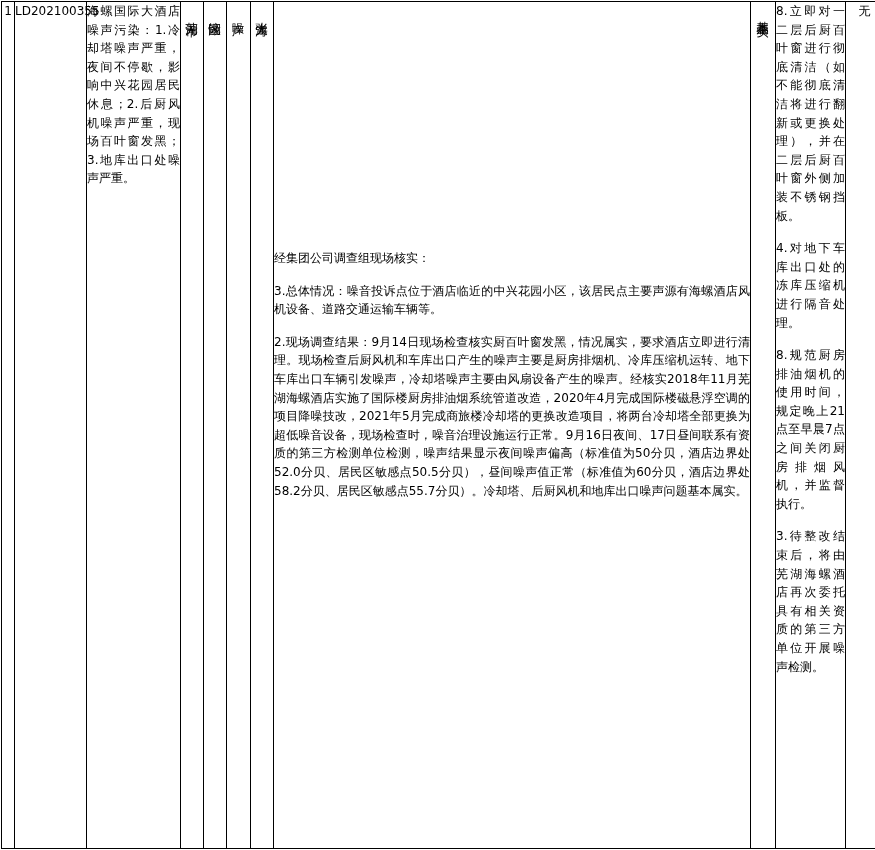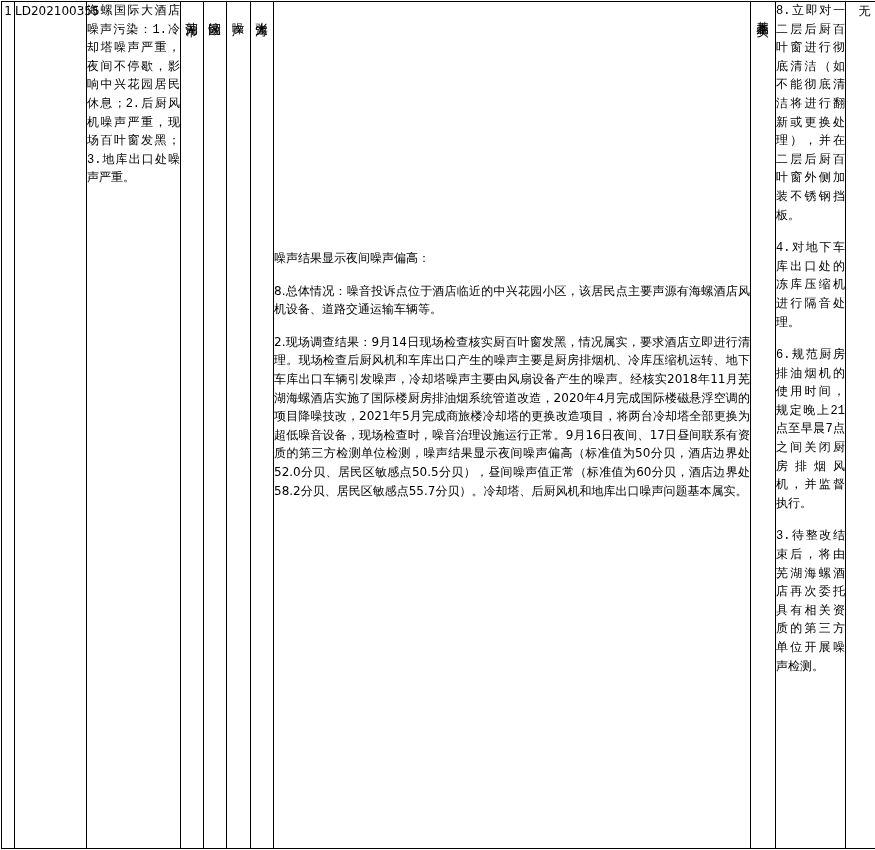--- a/index.html
+++ b/index.html
@@ -76,21 +76,20 @@
     text-indent: 0;
   }
   .para p:last-child {
     margin-bottom: 0;
   }
   .narrow-col {
     padding: 6px 5px 6px 5px;
     font-size: 12.5px;
     line-height: 1.85;
     text-align: justify;
-    font-family: Liberation Mono, monospace;
   }
   .narrow-col p {
     margin: 0 0 14px 0;
   }
   .narrow-col p:last-child {
     margin-bottom: 0;
   }
   .mid-center {
     text-align: center;
     vertical-align: middle;
@@ -137,33 +136,33 @@
       <td class="vcell vcenter">
         <span class="vtext">噪声</span>
       </td>
 
       <td class="vcell vcenter">
         <span class="vtext">张大海</span>
       </td>
 
       <td class="para">
         <div style="height:247px"></div>
-        <p>噪声结果显示夜间噪声偏高：</p>
-        <p>8.总体情况：噪音投诉点位于酒店临近的中兴花园小区，该居民点主要声源有海螺酒店风机设备、道路交通运输车辆等。</p>
+        <p>经集团公司调查组现场核实：</p>
+        <p>3.总体情况：噪音投诉点位于酒店临近的中兴花园小区，该居民点主要声源有海螺酒店风机设备、道路交通运输车辆等。</p>
         <p>2.现场调查结果：9月14日现场检查核实厨百叶窗发黑，情况属实，要求酒店立即进行清理。现场检查后厨风机和车库出口产生的噪声主要是厨房排烟机、冷库压缩机运转、地下车库出口车辆引发噪声，冷却塔噪声主要由风扇设备产生的噪声。经核实2018年11月芜湖海螺酒店实施了国际楼厨房排油烟系统管道改造，2020年4月完成国际楼磁悬浮空调的项目降噪技改，2021年5月完成商旅楼冷却塔的更换改造项目，将两台冷却塔全部更换为超低噪音设备，现场检查时，噪音治理设施运行正常。9月16日夜间、17日昼间联系有资质的第三方检测单位检测，噪声结果显示夜间噪声偏高（标准值为50分贝，酒店边界处52.0分贝、居民区敏感点50.5分贝），昼间噪声值正常（标准值为60分贝，酒店边界处58.2分贝、居民区敏感点55.7分贝）。冷却塔、后厨风机和地库出口噪声问题基本属实。</p>
       </td>
 
       <td class="vcell vcenter">
         <span class="vtext">基本属实</span>
       </td>
 
       <td class="narrow-col">
         <p>8.立即对一二层后厨百叶窗进行彻底清洁（如不能彻底清洁将进行翻新或更换处理），并在二层后厨百叶窗外侧加装不锈钢挡板。</p>
         <p>4.对地下车库出口处的冻库压缩机进行隔音处理。</p>
-        <p>6.规范厨房排油烟机的使用时间，规定晚上21点至早晨7点之间关闭厨房排烟风机，并监督执行。</p>
+        <p>8.规范厨房排油烟机的使用时间，规定晚上21点至早晨7点之间关闭厨房排烟风机，并监督执行。</p>
         <p>3.待整改结束后，将由芜湖海螺酒店再次委托具有相关资质的第三方单位开展噪声检测。</p>
       </td>
 
       <td class="mid-center">无</td>
 
     </tr>
   </tbody>
     </table>
 </div>
 

